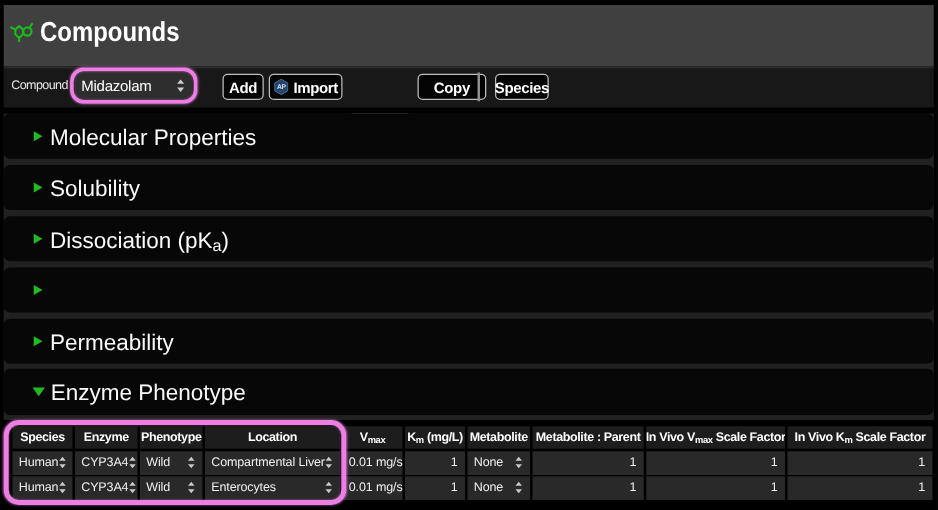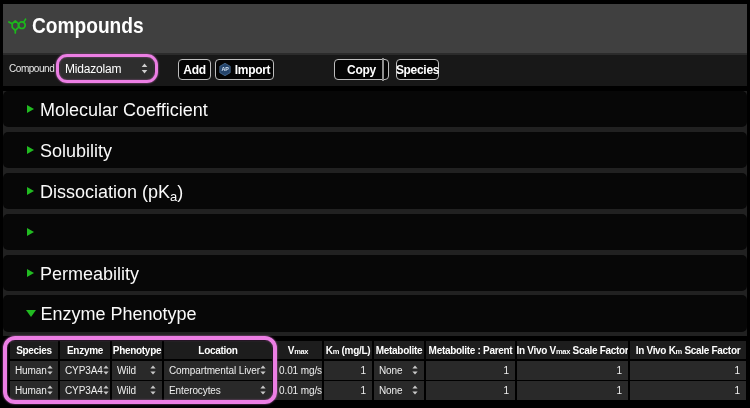--- a/index.html
+++ b/index.html
@@ -75,21 +75,21 @@
   </svg>
   Import</div>
 <div class="btn" id="bRename">Rename</div>
 <div class="btn" id="bCopy">Copy</div>
 <div class="abs" id="vsep"></div>
 <div class="btn" id="bDelete">Species</div>
 
 <div class="abs" id="acc">
   <div class="row" style="top:0">
       <span class="tri"></span>
-      <span class="t">Molecular Coefficient</span>
+      <span class="t">Molecular Properties</span>
     </div>
   <div class="row" style="top:41px">
       <span class="tri"></span>
       <span class="t">Solubility</span>
     </div>
   <div class="row" style="top:82px">
       <span class="tri"></span>
       <span class="t">Dissociation (pK<span class="sb">a</span>)</span>
     </div>
   <div class="row" style="top:123px">

